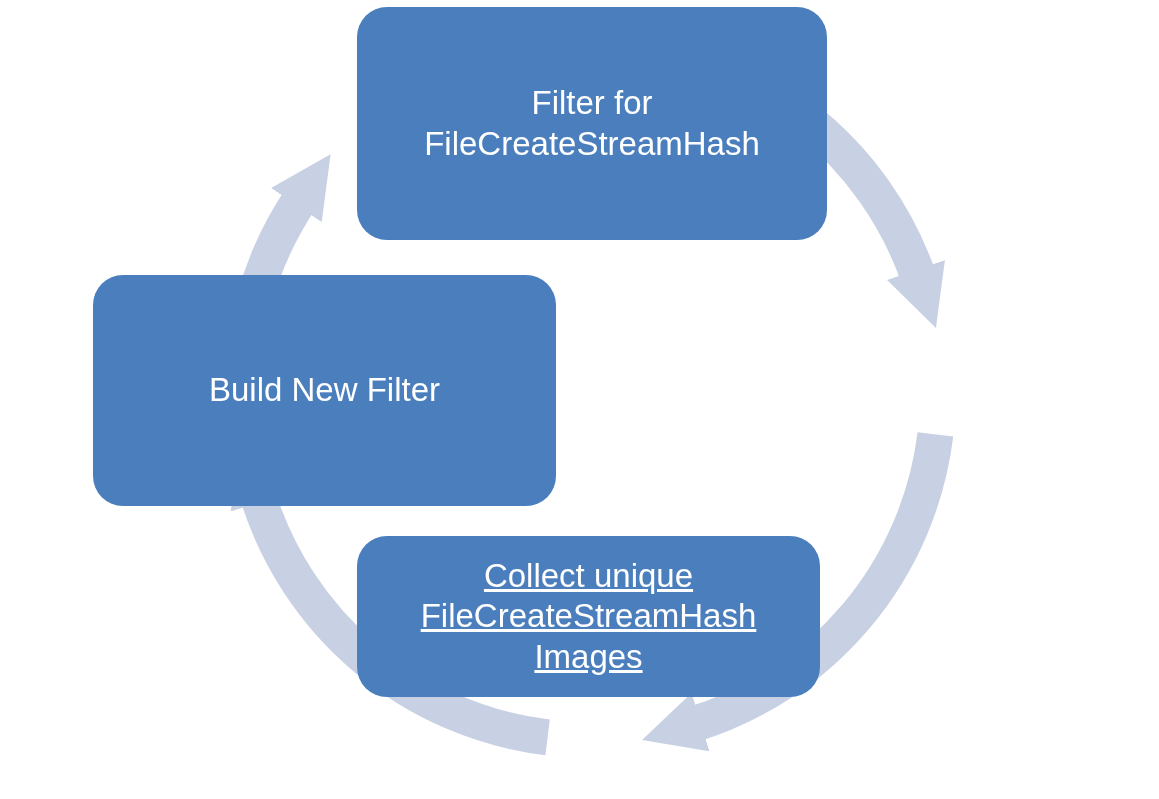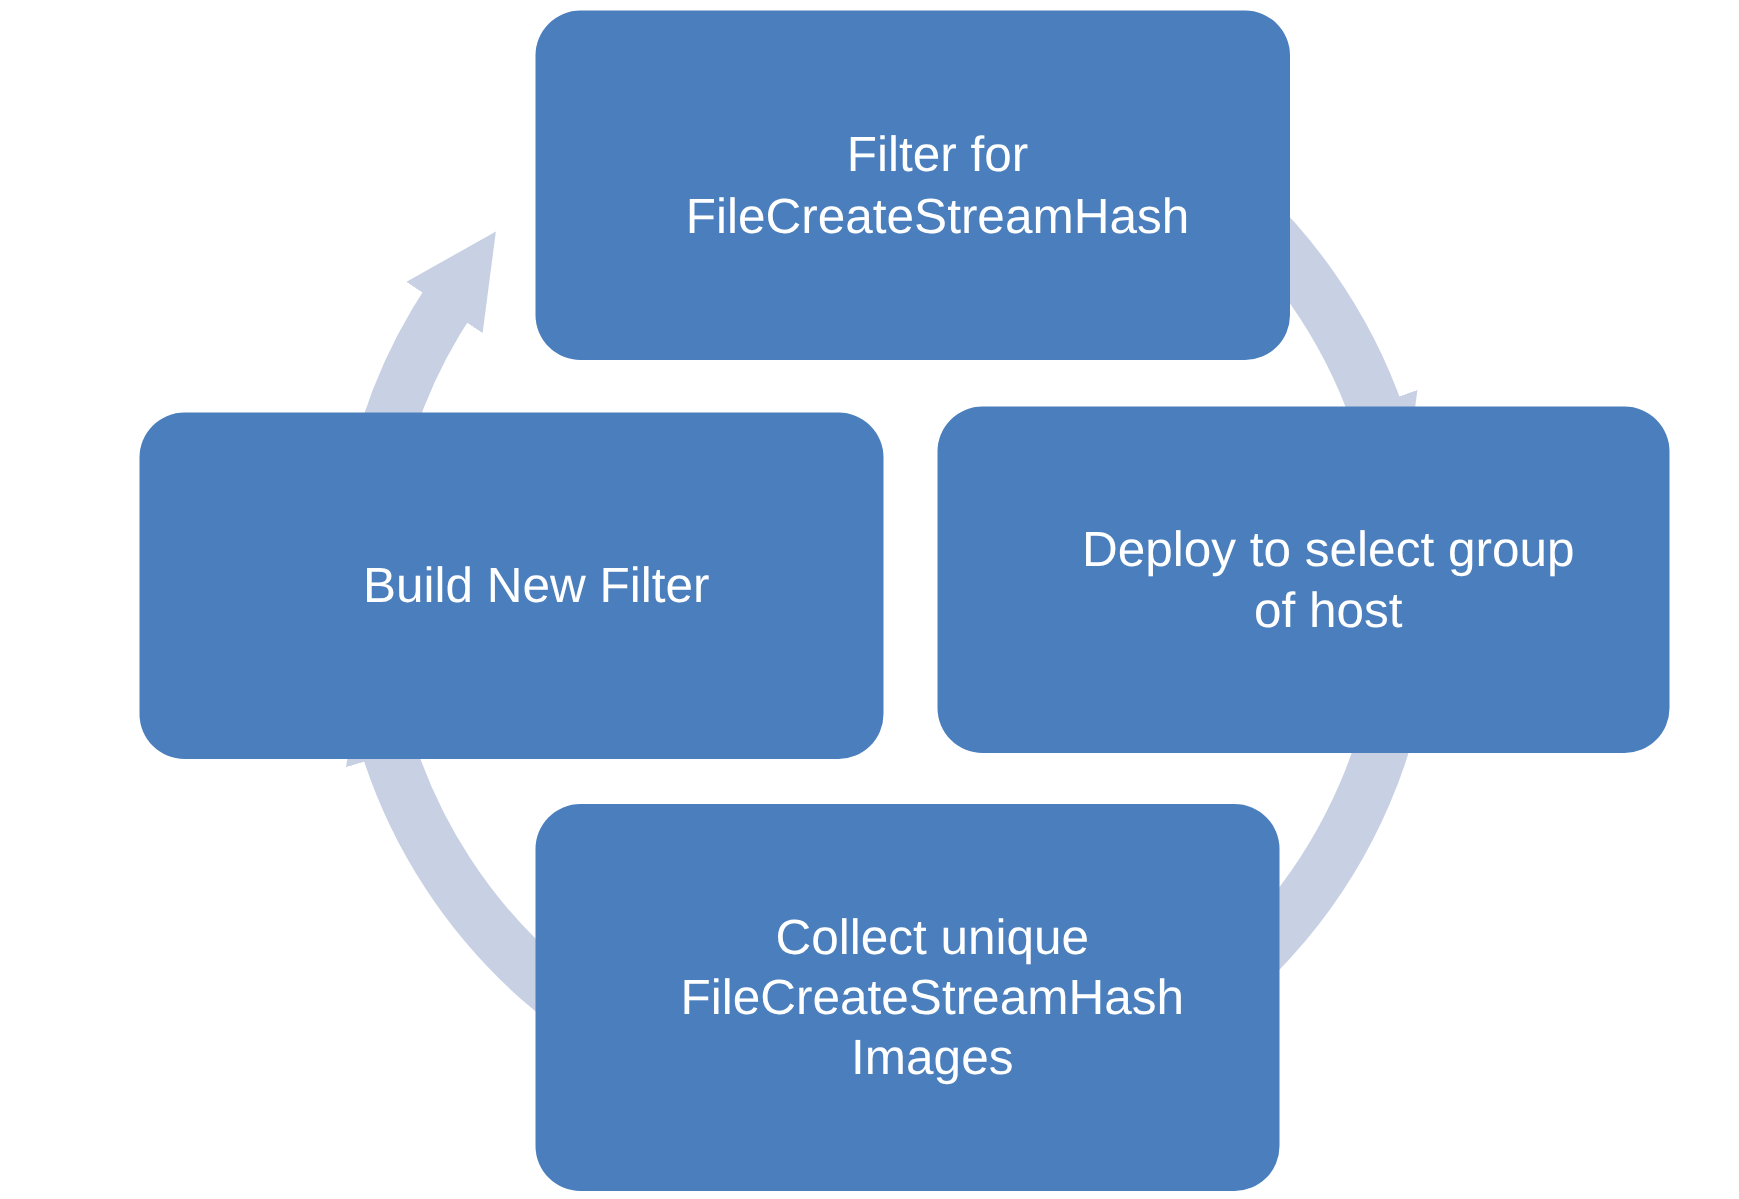--- a/index.html
+++ b/index.html
@@ -28,30 +28,29 @@
     z-index: 1;
     background: #4A7EBD;
     border-radius: 30px;
     display: flex;
     align-items: center;
     justify-content: center;
     color: #FFFFFF;
     font-size: 33px;
     font-weight: 400;
     text-align: center;
-    padding-left: 33px;
   }
   .node-label {
     white-space: pre-line;
     line-height: 1.22;
     padding: 0 18px;
   }
   .node-top    { left: 357px; top: 7px;   width: 470px; height: 233px; }
   .node-right  { left: 625px; top: 271px; width: 455px; height: 231px; }
-  .node-bottom { left: 357px; top: 536px; width: 463px; height: 258px; }
+  .node-bottom { left: 357px; top: 536px; width: 463px; height: 161px; text-decoration: underline; }
   .node-left   { left: 93px;  top: 275px; width: 463px; height: 231px; justify-content: center; }
 </style>
 </head>
 <body>
 
 <div class="canvas">
 
   <svg class="arrows-svg" width="1159" height="799" viewBox="0 0 1159 799" aria-hidden="true">
     <defs>
       <marker id="arrowhead" viewBox="0 0 10 10" refX="1.5" refY="5" markerWidth="1.7" markerHeight="1.7" orient="auto" markerUnits="strokeWidth">
@@ -66,24 +65,20 @@
     <path d="M 547.6 737.4 A 348 348 0 0 1 257.2 493.8" fill="none" stroke="#C8D1E4" stroke-width="36" marker-end="url(#arrowhead)"></path>
 
     <path d="M 244.6 349.6 A 348 348 0 0 1 301.5 197.4" fill="none" stroke="#C8D1E4" stroke-width="36" marker-end="url(#arrowhead)"></path>
   </svg>
 
   <div class="node node-top">
     <span class="node-label">Filter for
 FileCreateStreamHash</span>
   </div>
 
-  <div class="node node-right">
-    <span class="node-label">Deploy to select group
-of host</span>
-  </div>
 
   <div class="node node-bottom">
     <span class="node-label">Collect unique
 FileCreateStreamHash
 Images</span>
   </div>
 
   <div class="node node-left">
     <span class="node-label">Build New Filter</span>
   </div>

